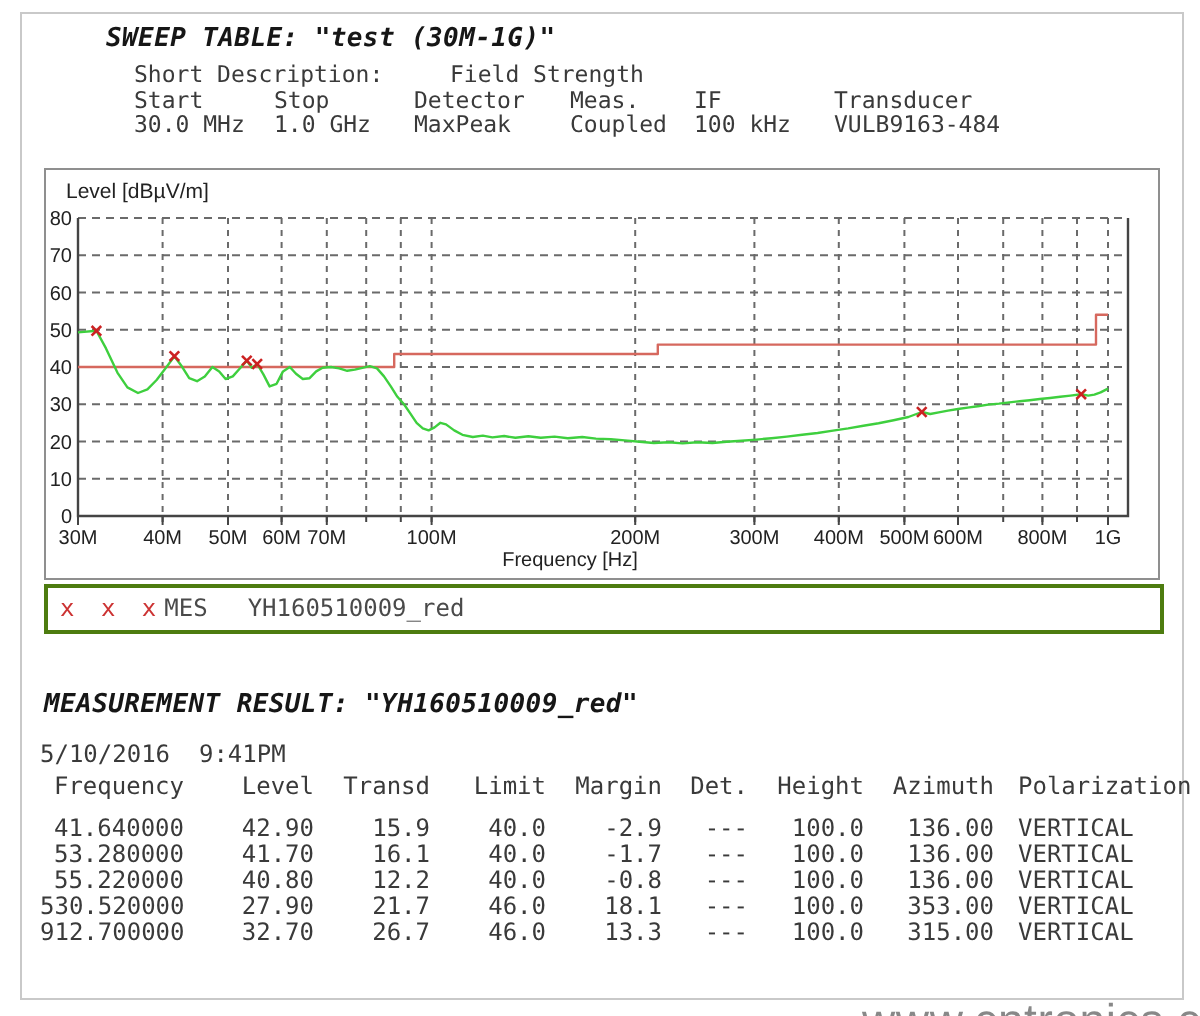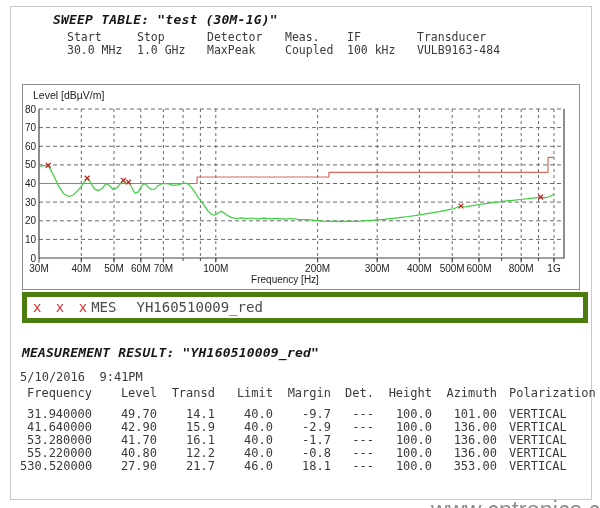--- a/index.html
+++ b/index.html
@@ -24,22 +24,22 @@
   .sdesc-label{display:inline-block;width:158px;}
   .sweep-line .sc{display:inline-block;}
   .sc.w1{width:70px}.sc.w2{width:70px}.sc.w3{width:78px}.sc.w4{width:62px}.sc.w5{width:70px}
   
   .chart-box{
     position:absolute;left:22px;top:84px;width:556px;height:204px;
     border:1px solid #8f8f8f;background:#fff;
   }
   .legend-box{
     position:absolute;left:22px;top:292px;width:556px;height:21px;
-    border:5px solid #4d7c0f;background:#fff;
-    font-size:14px;line-height:20px;color:#4a4a4a;white-space:pre;
+    border:2px solid #4d7c0f;background:#fff;
+    font-size:12px;line-height:20px;color:#4a4a4a;white-space:pre;
   }
   .legend-box .xs{color:#cc3333;margin-left:6px;letter-spacing:3px;}
   .legend-box .mes{margin-left:1px;}
   .legend-box .tname{margin-left:20px;}
   
   .meas{position:absolute;left:20px;top:345px;}
   .meas-date{font-size:12px;margin-top:10px;white-space:pre;}
   .meas-table{margin-top:3px;font-size:12px;line-height:12.9px;}
   .mrow{white-space:pre;}
   .mrow span{display:inline-block;text-align:right;}
@@ -55,20 +55,21 @@
   svg text{font-family:"Liberation Sans","DejaVu Sans",sans-serif;}
 </style>
 </head>
 <body>
 
 <div class="outer-frame"></div>
 
 <div class="sweep">
   <div class="sec-title">SWEEP TABLE: "test (30M-1G)"</div>
   <div class="sweep-body">
+    <div class="sweep-line"><span class="sdesc-label">Short Description:</span><span>Field Strength</span></div>
     <div class="sweep-line"><span class="sc w1">Start</span><span class="sc w2">Stop</span><span class="sc w3">Detector</span><span class="sc w4">Meas.</span><span class="sc w5">IF</span><span class="sc">Transducer</span></div>
     <div class="sweep-line"><span class="sc w1">30.0 MHz</span><span class="sc w2">1.0 GHz</span><span class="sc w3">MaxPeak</span><span class="sc w4">Coupled</span><span class="sc w5">100 kHz</span><span class="sc">VULB9163-484</span></div>
   </div>
 </div>
 
 <div class="chart-box" id="chart-box"><svg width="556" height="204" viewBox="0 0 556 204" xmlns="http://www.w3.org/2000/svg">
       <g stroke="#6a6a6a" stroke-width="1" stroke-dasharray="4 3">
         <line x1="16" y1="154.4" x2="541" y2="154.4"></line>
         <line x1="16" y1="135.8" x2="541" y2="135.8"></line>
         <line x1="16" y1="117.1" x2="541" y2="117.1"></line>
@@ -178,22 +179,22 @@
 
 <div class="legend-box"><span class="xs">x x x</span><span class="mes">MES</span><span class="tname">YH160510009_red</span></div>
 
 <div class="meas">
   <div class="sec-title" style="margin-left:2px">MEASUREMENT RESULT: "YH160510009_red"</div>
   <div class="meas-date">5/10/2016  9:41PM</div>
   <div class="meas-table">
     <div class="mrow"><span class="mc0">Frequency</span><span class="mc1">Level</span><span class="mc2">Transd</span><span class="mc3">Limit</span><span class="mc4">Margin</span><span class="mc5">Det.</span><span class="mc6">Height</span><span class="mc7">Azimuth</span><span class="mc8">Polarization</span></div>
     <div class="hgap"></div>
     <div id="meas-rows">
-        <div class="mrow"><span class="mc0">31.940000</span><span class="mc1">49.70</span><span class="mc2">14.1</span><span class="mc3">40.0</span><span class="mc4">-9.7</span><span class="mc5">---</span><span class="mc6">100.0</span><span class="mc7">101.00</span><span class="mc8">VERTICAL</span></div>
         <div class="mrow"><span class="mc0">41.640000</span><span class="mc1">42.90</span><span class="mc2">15.9</span><span class="mc3">40.0</span><span class="mc4">-2.9</span><span class="mc5">---</span><span class="mc6">100.0</span><span class="mc7">136.00</span><span class="mc8">VERTICAL</span></div>
         <div class="mrow"><span class="mc0">53.280000</span><span class="mc1">41.70</span><span class="mc2">16.1</span><span class="mc3">40.0</span><span class="mc4">-1.7</span><span class="mc5">---</span><span class="mc6">100.0</span><span class="mc7">136.00</span><span class="mc8">VERTICAL</span></div>
         <div class="mrow"><span class="mc0">55.220000</span><span class="mc1">40.80</span><span class="mc2">12.2</span><span class="mc3">40.0</span><span class="mc4">-0.8</span><span class="mc5">---</span><span class="mc6">100.0</span><span class="mc7">136.00</span><span class="mc8">VERTICAL</span></div>
         <div class="mrow"><span class="mc0">530.520000</span><span class="mc1">27.90</span><span class="mc2">21.7</span><span class="mc3">46.0</span><span class="mc4">18.1</span><span class="mc5">---</span><span class="mc6">100.0</span><span class="mc7">353.00</span><span class="mc8">VERTICAL</span></div>
+        <div class="mrow"><span class="mc0">912.700000</span><span class="mc1">32.70</span><span class="mc2">26.7</span><span class="mc3">46.0</span><span class="mc4">13.3</span><span class="mc5">---</span><span class="mc6">100.0</span><span class="mc7">315.00</span><span class="mc8">VERTICAL</span></div>
       </div>
   </div>
 </div>
 
 <div class="watermark">www.cntronics.com</div>
 
 </body></html>

